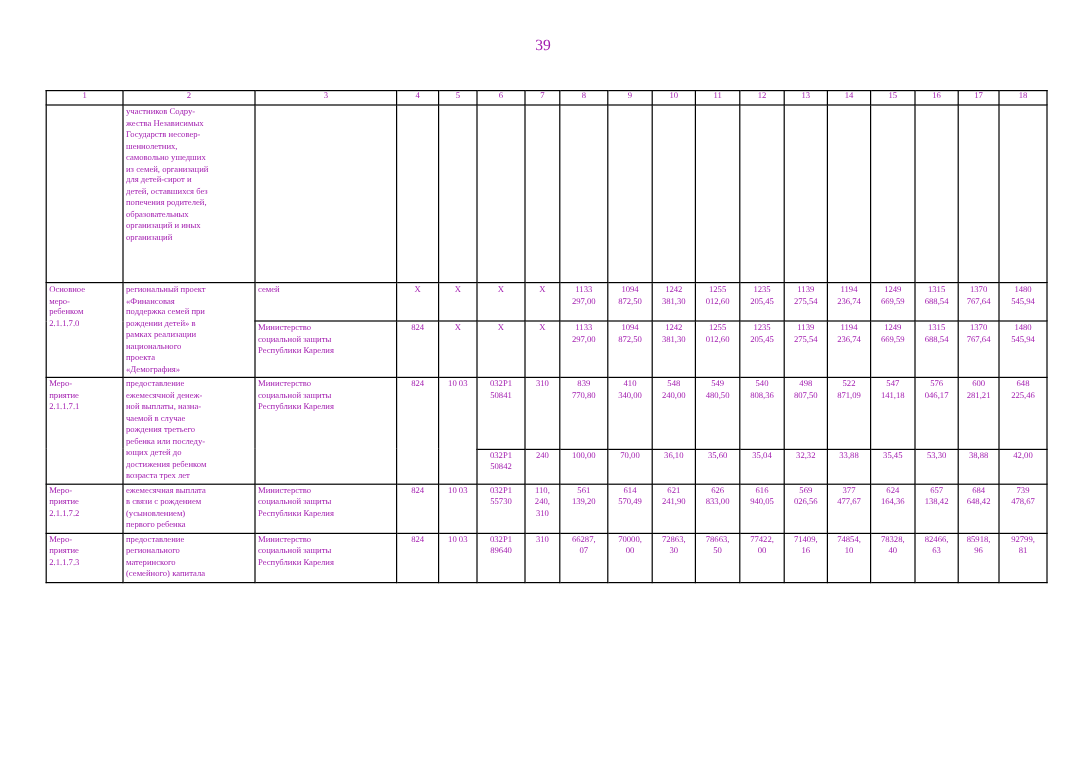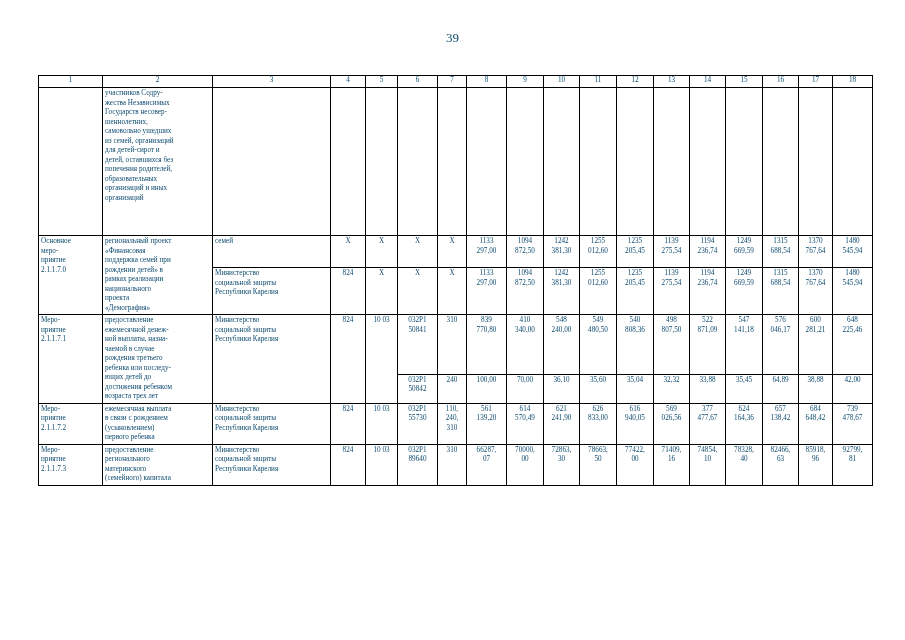--- a/index.html
+++ b/index.html
@@ -1,21 +1,21 @@
 <!DOCTYPE html>
 <html><head>
 <meta charset="utf-8">
 <style>
   html,body{margin:0;padding:0;background:#ffffff;}
   .page{
     position:relative;
     width:905px;height:640px;
     background:#ffffff;
     font-family:"Liberation Serif", serif;
-    color:#0c4a6e;
+    color:#a21caf;
     overflow:hidden;
   }
   .page-number{
     position:absolute;top:30px;left:0;width:100%;
     text-align:center;font-size:13px;
   }
   table.main{
     position:absolute;left:38px;top:75px;
     border-collapse:collapse;
     table-layout:fixed;
@@ -115,21 +115,21 @@
           <td></td>
           <td></td>
           <td></td>
           <td></td>
           <td></td>
           <td></td>
         </tr>
         <tr>
           <td rowspan="2" class="al-l">Основное
 меро-
-приятие
+ребенком
 2.1.1.7.0</td>
           <td rowspan="2" class="al-l">региональный проект
 «Финансовая
 поддержка семей при
 рождении детей» в
 рамках реализации
 национального
 проекта
 «Демография»</td>
           <td class="al-l">семей</td>
@@ -240,21 +240,21 @@
 50842</td>
           <td>240</td>
           <td>100,00</td>
           <td>70,00</td>
           <td>36,10</td>
           <td>35,60</td>
           <td>35,04</td>
           <td>32,32</td>
           <td>33,88</td>
           <td>35,45</td>
-          <td>64,89</td>
+          <td>53,30</td>
           <td>38,88</td>
           <td>42,00</td>
         </tr>
         <tr>
           <td class="al-l">Меро-
 приятие
 2.1.1.7.2</td>
           <td class="al-l">ежемесячная выплата
 в связи с рождением
 (усыновлением)

